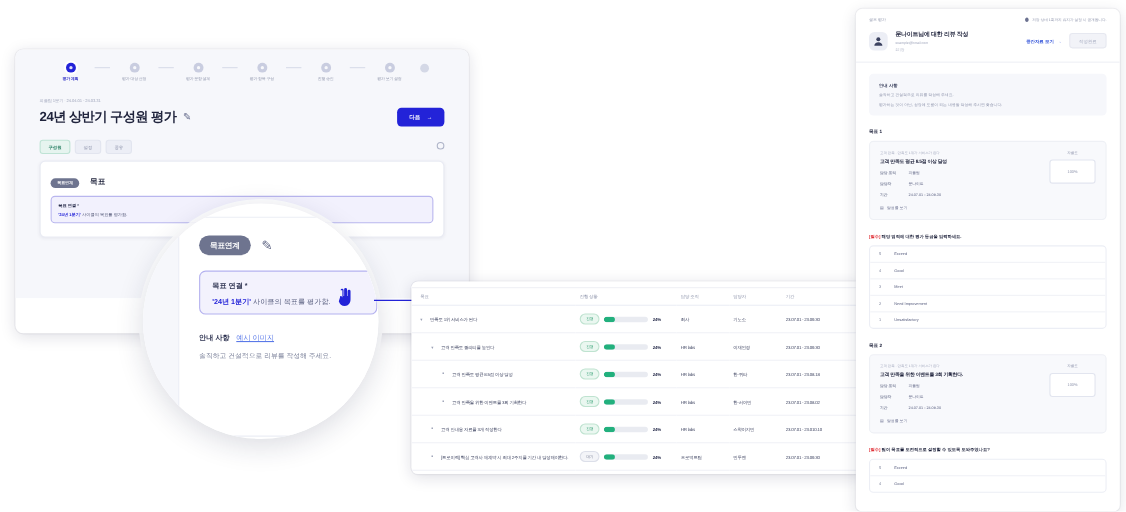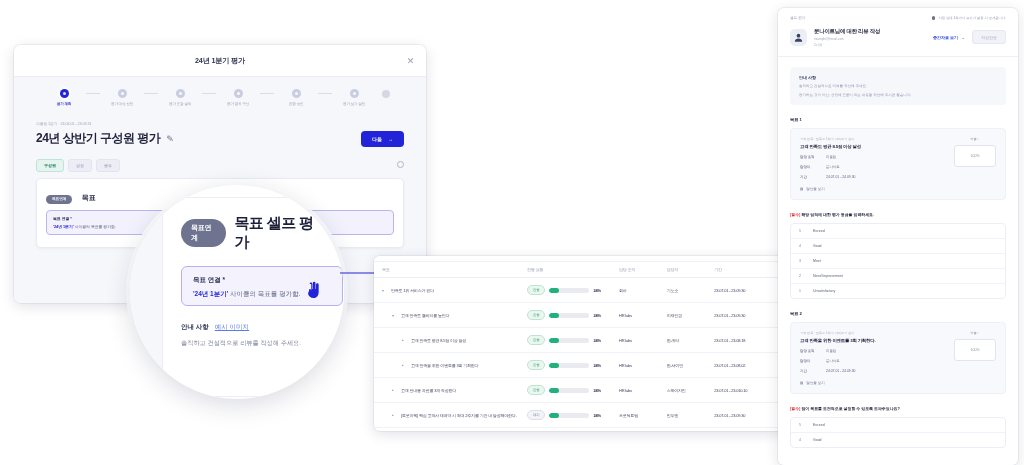--- a/index.html
+++ b/index.html
@@ -197,24 +197,20 @@
   .scale-row { display:flex; align-items:center; padding:5px 8px; border-bottom:1px solid #f1f2f7; font-size:3.5px; color:#5a6080;}
   .scale-row:last-child { border-bottom:none; }
   .scale-n { width:14px; color:#7e849c;}
 </style>
 </head>
 <body>
 
 <div id="stage">
 
   <div class="modal">
-    <div class="modal-head">
-      <div class="modal-title">24년 1분기 평가</div>
-      <div class="modal-close">✕</div>
-    </div>
     <div class="modal-body">
 
       <div class="stepper">
         <div class="step active">
           <div class="step-dot inner"></div>
           <div class="step-label">평가 계획</div>
         </div>
         <div class="step-line"></div>
         <div class="step">
           <div class="step-dot inner"></div>
@@ -283,21 +279,20 @@
 
     </div>
   </div>
 
   <div class="lens">
     <div class="lens-inner">
       <div class="lens-bgleft"></div>
       <div class="lens-card">
         <div class="lens-head">
           <span class="lens-chip">목표연계</span>
-          <span class="lens-title">목표 셀프 평가</span>
           <span class="lens-pencil">✎</span>
         </div>
         <div class="lens-purple">
           <div class="lp-lab">목표 연결 *</div>
           <div class="lp-val">
             <b>'24년 1분기'</b><span> 사이클의 목표를 평가함.</span>
           </div>
           <svg class="cursor-hand" viewBox="0 0 24 24">
             <path d="M8 3.5a1.6 1.6 0 0 1 3.2 0v6.2h.6V2.6a1.6 1.6 0 0 1 3.2 0v7.1h.6V4.4a1.6 1.6 0 0 1 3.2 0v8.8c0 4.3-2.4 7.3-6.2 7.3-3.6 0-5.6-2.2-6.6-5.2L7.4 11c-.4-1.2 1.3-2 1.9-.8l.6 1.2V3.5z" fill="#2323d8"></path>
           </svg>

